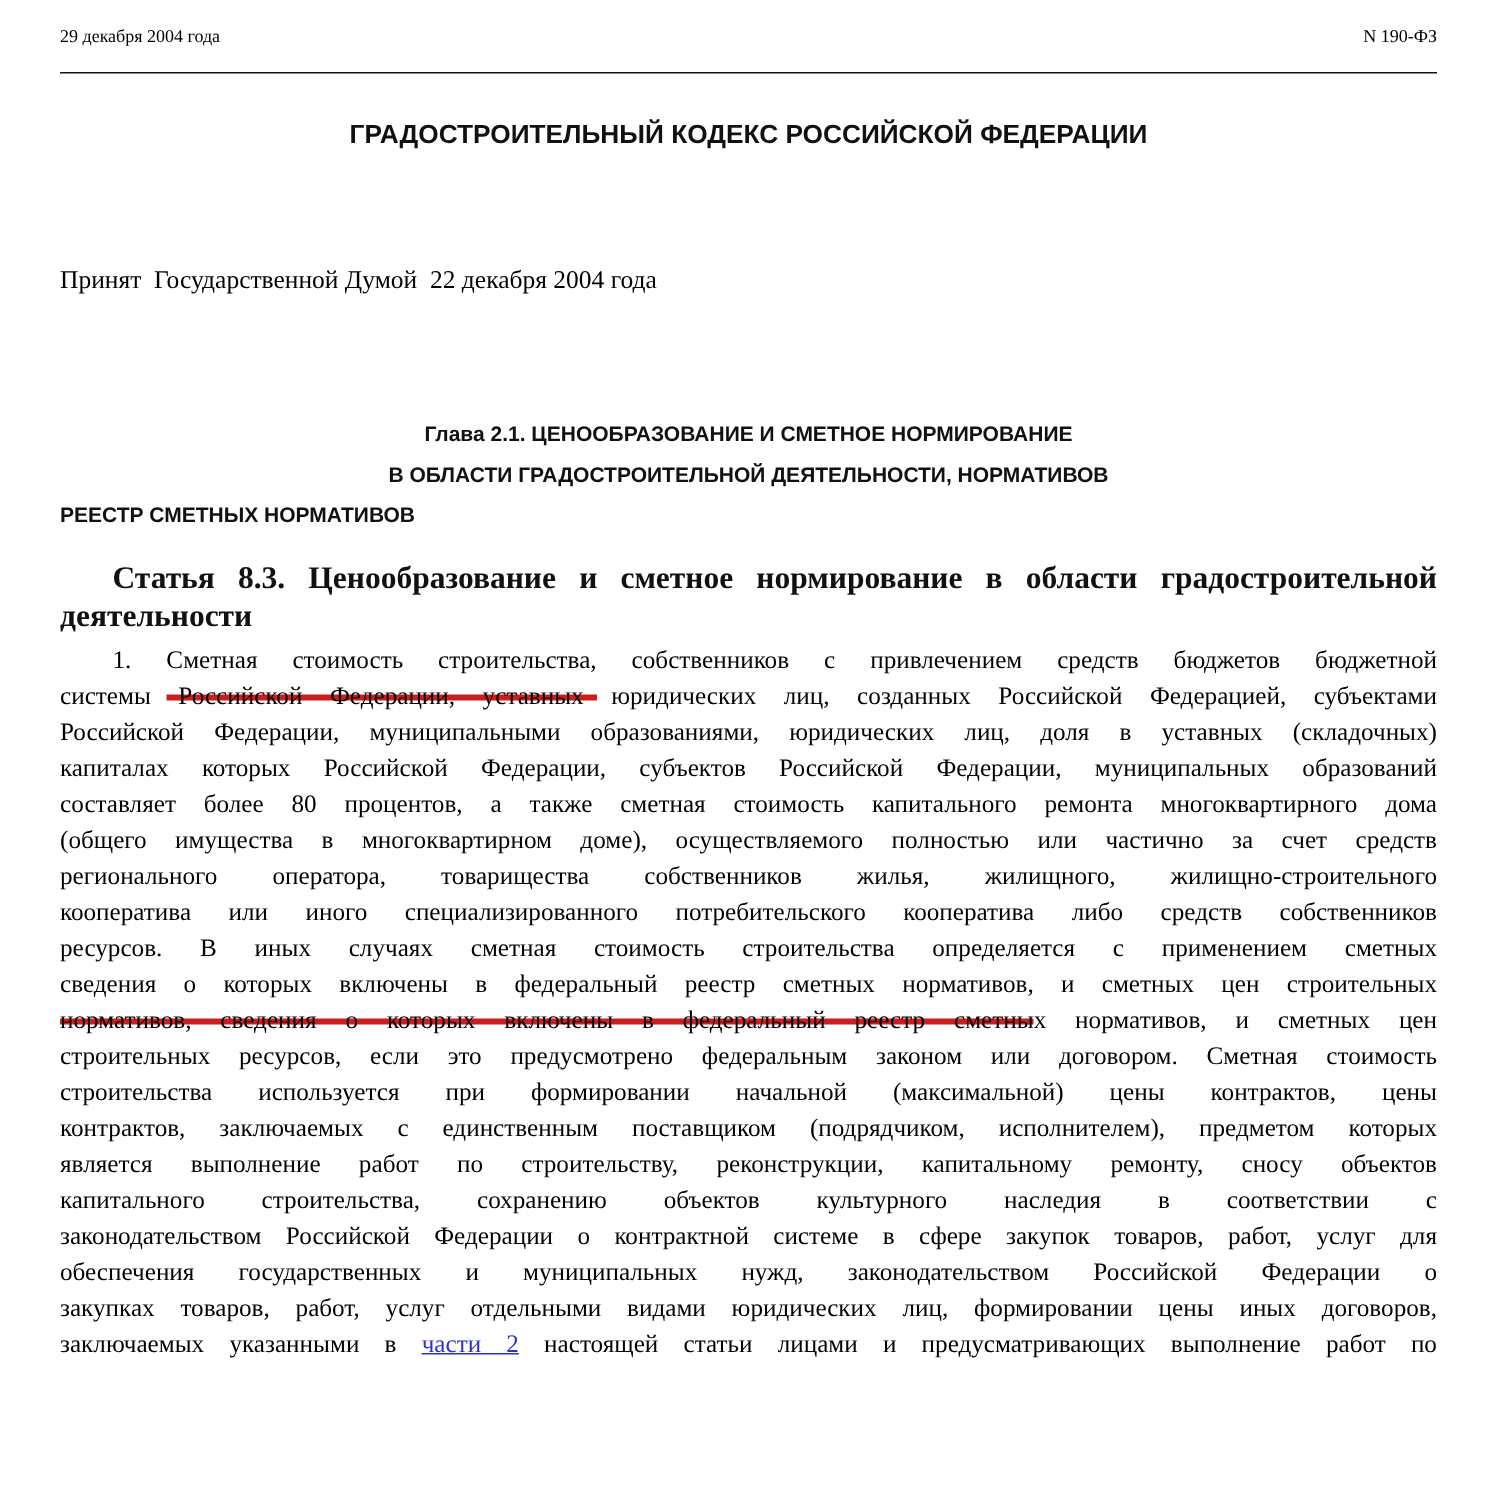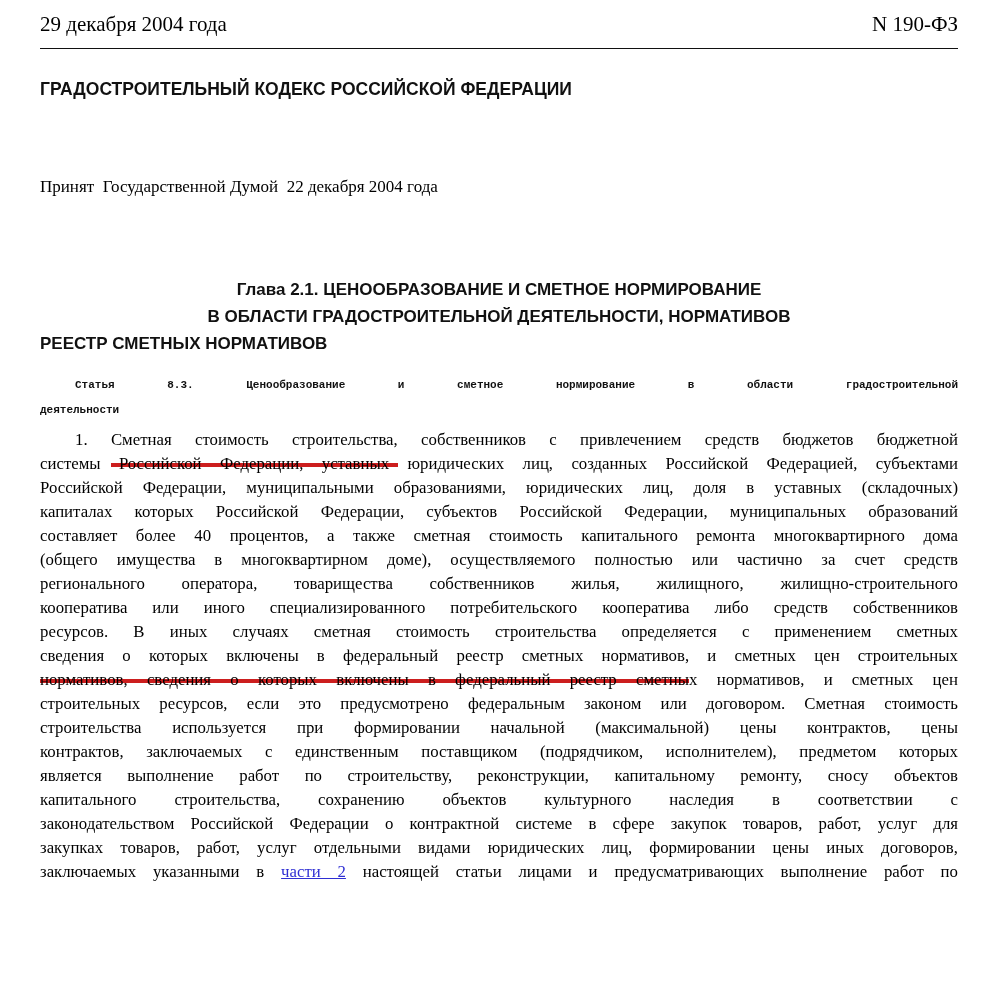--- a/index.html
+++ b/index.html
@@ -19,62 +19,63 @@
     color:var(--text-black);
     overflow:hidden;
   }
   
   .doc-header{
     display:flex;
     justify-content:space-between;
     align-items:flex-start;
     padding-top:14px;
     font-family:"Liberation Serif","DejaVu Serif",serif;
-    font-size:21px;
+    font-size:12px;
     line-height:20px;
   }
   .divider{
     border:none;
     border-top:1.6px solid #111;
     margin-top:14px;
   }
   
   .doc-title{
     margin-top:29px;
+    text-align:center;
     font-family:"Liberation Sans","DejaVu Sans",sans-serif;
     font-weight:bold;
     font-size:17.5px;
     line-height:22px;
     color:var(--heading-black);
   }
   
   .adoption-block{
     margin-top:19px;
     text-align:left;
     font-family:"Liberation Serif","DejaVu Serif",serif;
     font-size:17px;
     line-height:27px;
     white-space:pre;
   }
   
   .chapter-heading{
     margin-top:22px;
     font-family:"Liberation Sans","DejaVu Sans",sans-serif;
     font-weight:bold;
-    font-size:17px;
+    font-size:14px;
     line-height:27px;
     color:var(--heading-black);
   }
   .chapter-heading .tline{text-align:center;text-align-last:center;}
   
   .article-heading{
     margin-top:16px;
-    font-family:Liberation Mono, monospace;
+    font-family:Liberation Serif, serif;
     font-weight:bold;
-    font-size:11px;
+    font-size:21px;
     line-height:25px;
     color:var(--heading-black);
   }
   
   .article-body{
     margin-top:5px;
     font-family:"Liberation Serif","DejaVu Serif",serif;
     font-size:16.8px;
     line-height:24px;
     color:var(--text-black);
@@ -124,30 +125,31 @@
   <h3 class="article-heading">
       <div class="tline indent"><span>Статья 8.3. Ценообразование и сметное нормирование в области градостроительной</span></div>
       <div class="tline lastline"><span>деятельности</span></div>
     </h3>
 
   <div class="article-body">
       <div class="tline indent"><span>1. </span><span class="red-underline">Сметная стоимость строительства,</span><span> собственников с привлечением средств бюджетов бюджетной</span></div>
       <div class="tline"><span>системы Российской Федерации, уставных юридических лиц, созданных Российской Федерацией, субъектами</span></div>
       <div class="tline"><span>Российской Федерации, муниципальными образованиями, юридических лиц, доля в уставных (складочных)</span></div>
       <div class="tline"><span>капиталах которых Российской Федерации, субъектов Российской Федерации, муниципальных образований</span></div>
-      <div class="tline"><span>составляет более 40 процентов, а также сметная стоимость капитального ремонта многоквартирного дома</span></div>
+      <div class="tline"><span>составляет более 80 процентов, а также сметная стоимость капитального ремонта многоквартирного дома</span></div>
       <div class="tline"><span>(общего имущества в многоквартирном доме), осуществляемого полностью или частично за счет средств</span></div>
       <div class="tline"><span>регионального оператора, товарищества собственников жилья, жилищного, жилищно-строительного</span></div>
       <div class="tline"><span>кооператива или иного специализированного потребительского кооператива либо средств собственников</span></div>
       <div class="tline"><span>ресурсов. В иных случаях сметная стоимость строительства определяется с применением сметных</span></div>
       <div class="tline"><span class="red-underline">сведения о которых включены в федеральный реестр сметных нормативов,</span><span> и сметных цен строительных</span></div>
       <div class="tline"><span>нормативов, сведения о которых включены в федеральный реестр сметных нормативов, и сметных цен</span></div>
       <div class="tline"><span>строительных ресурсов, если это предусмотрено федеральным законом или договором. Сметная стоимость</span></div>
       <div class="tline"><span>строительства используется при формировании начальной (максимальной) цены контрактов, цены</span></div>
       <div class="tline"><span>контрактов, заключаемых с единственным поставщиком (подрядчиком, исполнителем), предметом которых</span></div>
       <div class="tline"><span>является выполнение работ по строительству, реконструкции, капитальному ремонту, сносу объектов</span></div>
       <div class="tline"><span>капитального строительства, сохранению объектов культурного наследия в соответствии с</span></div>
       <div class="tline"><span>законодательством Российской Федерации о контрактной системе в сфере закупок товаров, работ, услуг для</span></div>
+      <div class="tline"><span>обеспечения государственных и муниципальных нужд, законодательством Российской Федерации о</span></div>
       <div class="tline"><span>закупках товаров, работ, услуг отдельными видами юридических лиц, формировании цены иных договоров,</span></div>
       <div class="tline"><span>заключаемых указанными в </span><span class="link">части 2</span><span> настоящей статьи лицами и предусматривающих выполнение работ по</span></div>
     </div>
 
 </div>
 
 </body></html>

